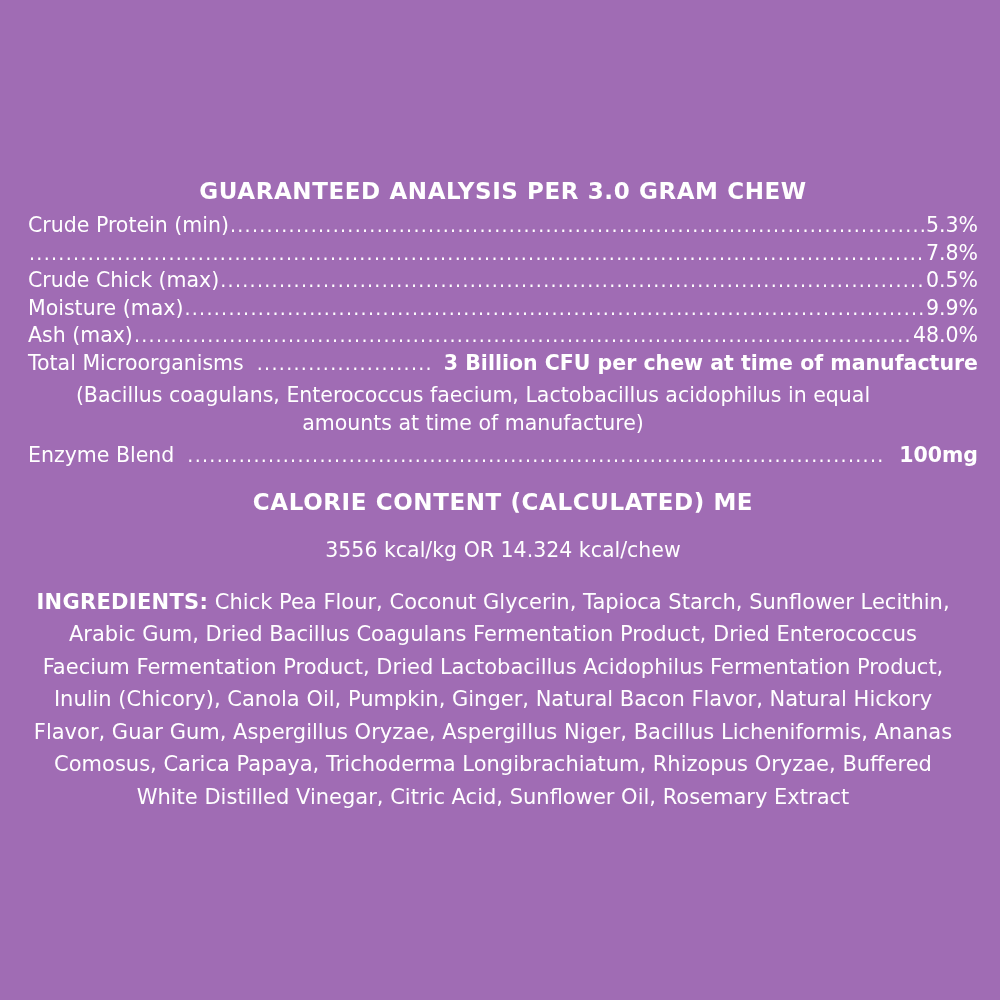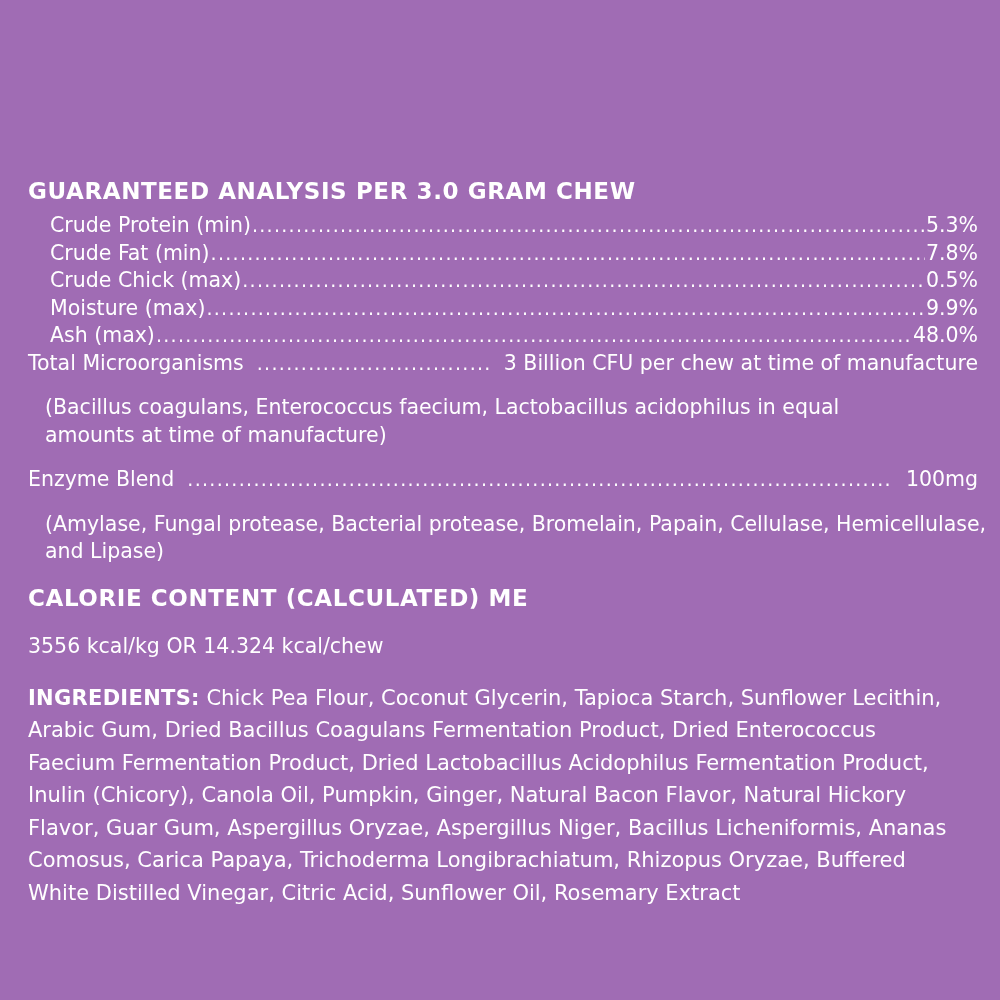--- a/index.html
+++ b/index.html
@@ -12,20 +12,21 @@
     background: #a06cb4;
     font-family: "DejaVu Sans", sans-serif;
     color: #ffffff;
     overflow: hidden;
   }
   .panel {
     position: absolute;
     left: 28px;
     top: 176px;
     width: 950px;
+    text-align: center;
   }
   .section-title {
     font-family: "DejaVu Sans", sans-serif;
     font-weight: bold;
     font-size: 23px;
     letter-spacing: 0.6px;
     line-height: 30px;
     margin: 0 0 6px 0;
     color: #ffffff;
     text-transform: uppercase;
@@ -35,55 +36,54 @@
     margin: 0;
     padding: 0;
   }
   .ga-row {
     display: flex;
     align-items: baseline;
     font-size: 20.5px;
     line-height: 27.5px;
     white-space: nowrap;
     color: #ffffff;
-    margin-left: 22px;
   }
   .ga-label {
     flex: 0 0 auto;
   }
   .ga-dots {
     flex: 1 1 auto;
     overflow: hidden;
     white-space: nowrap;
     margin: 0 1px;
     letter-spacing: 1.3px;
     font-size: 19px;
     color: #ffffff;
   }
   .ga-value {
     flex: 0 0 auto;
   }
   .wrap-block {
     font-size: 20.5px;
     line-height: 27.5px;
     color: #ffffff;
-    margin: 17px;
+    margin: 5px;
     width: 948px;
   }
   .micro-row {
     display: flex;
     align-items: baseline;
     font-size: 20.5px;
     line-height: 27.5px;
     white-space: nowrap;
     gap: 12px;
   }
   .micro-row .ga-label { flex: 0 0 auto; }
   .micro-row .ga-dots { flex: 1 1 auto; overflow: hidden; }
-  .micro-row .ga-value { flex: 0 0 auto; }
+  .micro-row .ga-value { flex: 0 0 auto; font-weight: bold; }
   .micro-detail {
     font-size: 20.5px;
     line-height: 27.5px;
     width: 880px;
   }
   .enzyme-detail {
     font-size: 20.5px;
     line-height: 27.5px;
     width: 950px;
   }
@@ -117,21 +117,20 @@
 
   <div class="ga-list">
 
     <div class="ga-row">
       <span class="ga-label">Crude Protein (min)</span>
       <span class="ga-dots">................................................................................................................................................................................................................................................................................................</span>
       <span class="ga-value">5.3%</span>
     </div>
 
     <div class="ga-row">
-      <span class="ga-label">Crude Fat (min)</span>
       <span class="ga-dots">................................................................................................................................................................................................................................................................................................</span>
       <span class="ga-value">7.8%</span>
     </div>
 
     <div class="ga-row">
       <span class="ga-label">Crude Chick (max)</span>
       <span class="ga-dots">................................................................................................................................................................................................................................................................................................</span>
       <span class="ga-value">0.5%</span>
     </div>
 
@@ -154,21 +153,20 @@
     </div>
 
     <p class="wrap-block micro-detail">(Bacillus coagulans, Enterococcus faecium, Lactobacillus acidophilus in equal amounts at time of manufacture)</p>
 
     <div class="micro-row">
       <span class="ga-label">Enzyme Blend</span>
       <span class="ga-dots">................................................................................................................................................................................................................................................................................................</span>
       <span class="ga-value">100mg</span>
     </div>
 
-    <p class="wrap-block enzyme-detail">(Amylase, Fungal protease, Bacterial protease, Bromelain, Papain, Cellulase, Hemicellulase, and Lipase)</p>
   </div>
 
   <div class="calorie-block">
     <h2 class="section-title">CALORIE CONTENT (CALCULATED) ME</h2>
     <p class="calorie-value">3556 kcal/kg OR 14.324 kcal/chew</p>
   </div>
 
   <p class="ingredients-block">
     <span class="ingredients-label">INGREDIENTS:</span>
     <span class="ingredients-text"> Chick Pea Flour, Coconut Glycerin, Tapioca Starch, Sunflower Lecithin, Arabic Gum, Dried Bacillus Coagulans Fermentation Product, Dried Enterococcus Faecium Fermentation Product, Dried Lactobacillus Acidophilus Fermentation Product, Inulin (Chicory), Canola Oil, Pumpkin, Ginger, Natural Bacon Flavor, Natural Hickory Flavor, Guar Gum, Aspergillus Oryzae, Aspergillus Niger, Bacillus Licheniformis, Ananas Comosus, Carica Papaya, Trichoderma Longibrachiatum, Rhizopus Oryzae, Buffered White Distilled Vinegar, Citric Acid, Sunflower Oil, Rosemary Extract</span>

